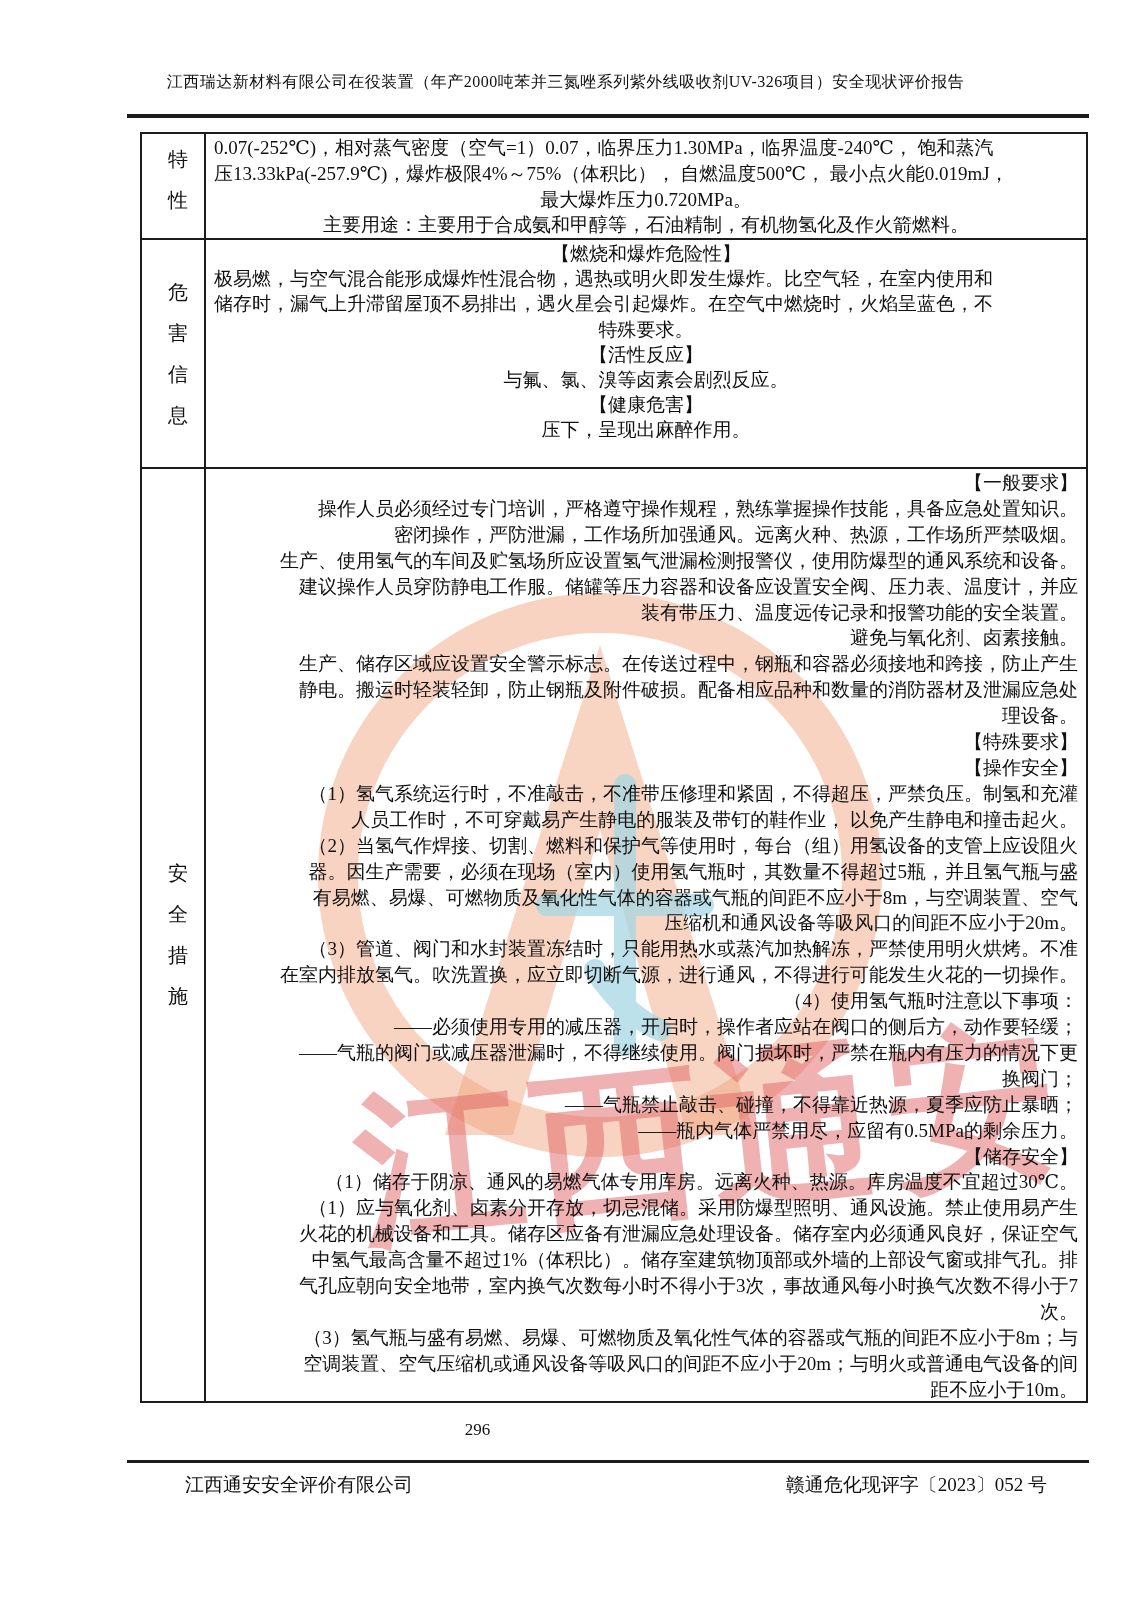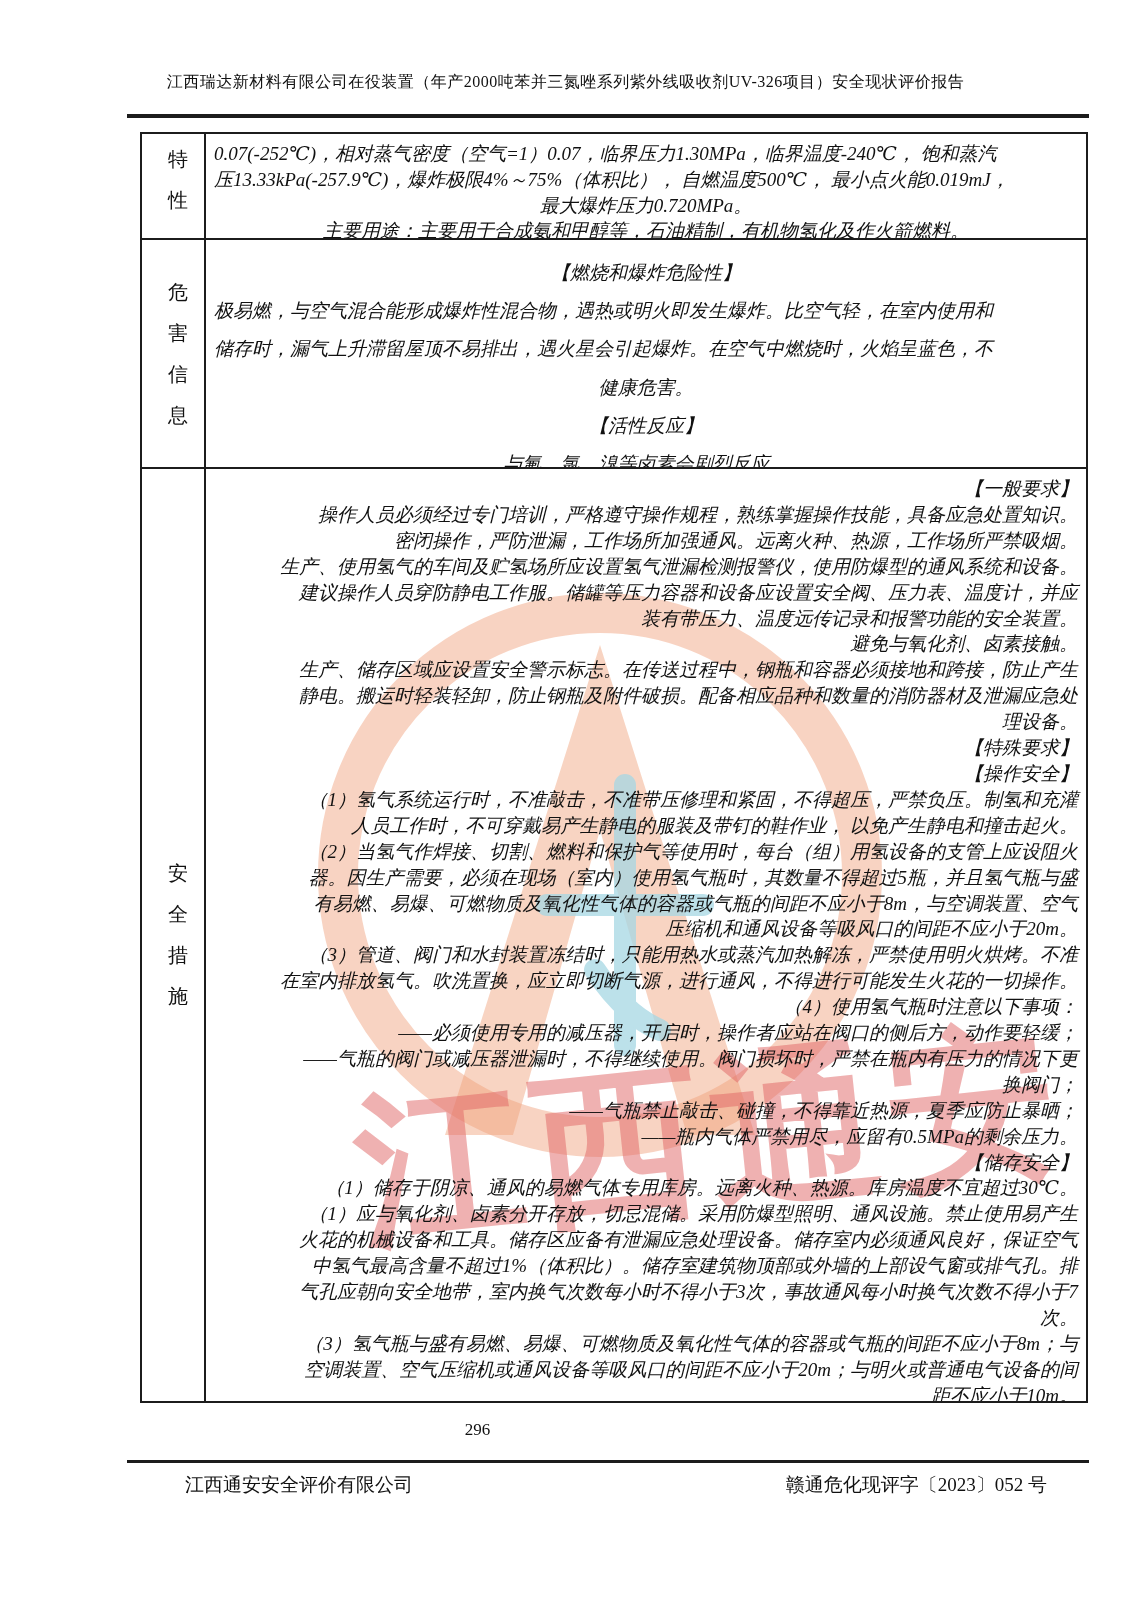--- a/index.html
+++ b/index.html
@@ -41,23 +41,23 @@
   .r2{height:229px;}
   .r3{height:934px;}
   .th{
     width:64px;flex:0 0 64px;box-sizing:border-box;
     border-right:2px solid #1c1c1c;
     display:flex;justify-content:center;align-items:center;
     font-size:20px;
   }
   .r1 .th{align-items:flex-start;padding-top:5px;}
   .vlabel{width:1em;word-break:break-all;text-align:right;line-height:41px;margin-left:10px;}
-  .td{flex:1;box-sizing:border-box;padding:7px 8px 0 8px;font-size:19px;overflow:hidden;font-style:italic;}
+  .td{flex:1;box-sizing:border-box;padding:1px 8px 0 8px;font-size:19px;overflow:hidden;}
   .r1 .td .line{line-height:25.8px;}
-  .r2 .td .line{line-height:25.2px;margin-top:13px;}
+  .r2 .td .line{line-height:25.2px;}
   .r3 .td .line{line-height:25.9px;text-align:right;}
   .line{white-space:nowrap;}
   .line.left{text-align:left;}
   .line.center{text-align:center;}
   .page-number{position:absolute;top:1420px;left:0;width:955px;text-align:center;font-size:17px;}
   .footer-rule{position:absolute;top:1460px;left:127px;width:962px;height:3px;background:#1c1c1c;}
   .doc-footer{
     position:absolute;top:1472px;left:155px;width:862px;
     display:flex;justify-content:space-between;font-size:19px;margin-left:30px;
   }
@@ -100,21 +100,21 @@
           </div>
       </div>
       <div class="trow r2">
         <div class="th">
           <span class="vlabel">危害信息</span>
         </div>
         <div class="td">
             <div class="line center">【燃烧和爆炸危险性】</div>
             <div class="line left">极易燃，与空气混合能形成爆炸性混合物，遇热或明火即发生爆炸。比空气轻，在室内使用和</div>
             <div class="line left">储存时，漏气上升滞留屋顶不易排出，遇火星会引起爆炸。在空气中燃烧时，火焰呈蓝色，不</div>
-            <div class="line center">健康危害。</div>
+            <div class="line center">特殊要求。</div>
             <div class="line center">【活性反应】</div>
             <div class="line center">与氟、氯、溴等卤素会剧烈反应。</div>
             <div class="line center">【健康危害】</div>
             <div class="line center">压下，呈现出麻醉作用。</div>
           </div>
       </div>
       <div class="trow r3">
         <div class="th">
           <span class="vlabel">安全措施</span>
         </div>

